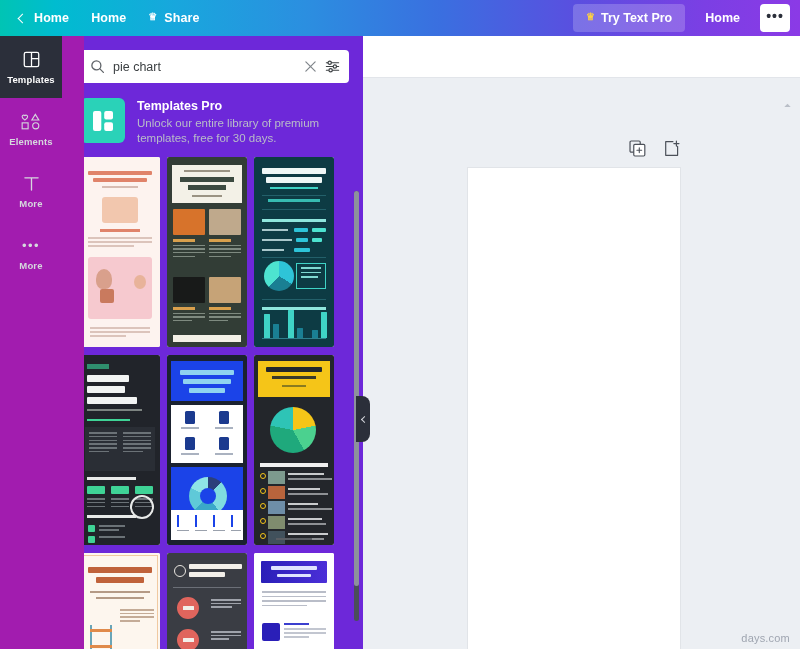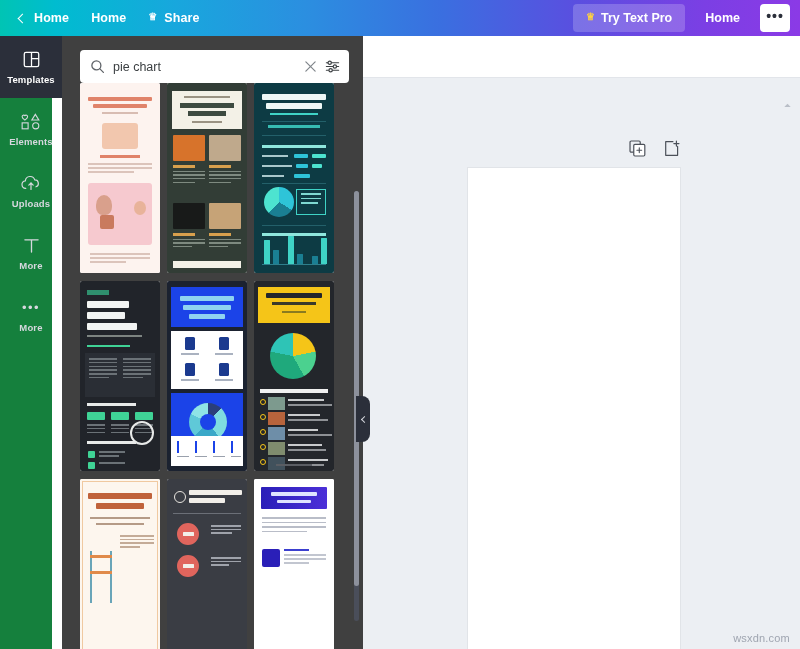--- a/index.html
+++ b/index.html
@@ -69,41 +69,41 @@
     background: #ffffff; color: #2b2f3a;
     display: flex; align-items: center; justify-content: center;
     cursor: pointer; font-size: 14px; letter-spacing: 1px;
     font-weight: bold; padding-bottom: 5px;
   }
   .dl-icon { width: 13px; height: 13px; display: block; }
 
   
   .rail {
     position: absolute; top: 36px; left: 0;
-    width: 52px; height: 613px;
-    background: #15803d;
+    width: 84px; height: 613px;
+    background: #a21caf;
     z-index: 15;
   }
   .rail-item {
     width: 62px; height: 62px;
     display: flex; flex-direction: column;
     align-items: center; justify-content: center;
     gap: 4px; cursor: pointer;
     color: #d6d8de;
   }
   .rail-item.active { background: #2b2f3a; color: #ffffff; }
   .rail-ico { height: 21px; display: flex; align-items: center; justify-content: center; }
   .rail-label { font-size: 9.5px; font-weight: bold; letter-spacing: .15px; }
   .rail-dots { font-size: 13px; letter-spacing: 1.5px; line-height: 1; }
 
   
   .panel {
     position: absolute; top: 36px; left: 62px;
     width: 301px; height: 613px;
-    background: #404040;
+    background: #6d28d9;
     z-index: 12;
     overflow: hidden;
   }
   .search-wrap { padding: 14px 14px 0 18px; }
   .search-box {
     height: 33px; background: #ffffff; border-radius: 4px;
     display: flex; align-items: center; padding: 0 9px 0 10px;
     gap: 8px;
   }
   .search-ico { flex: 0 0 auto; display:block; }
@@ -413,29 +413,20 @@
         <svg width="21" height="17" viewBox="0 0 24 20">
           <path d="M4.2 3.2c-1.2-1.4-3.2-.4-3.2 1.1 0 1.7 2.3 3.3 3.2 4 .9-.7 3.2-2.3 3.2-4 0-1.5-2-2.5-3.2-1.1z" fill="none" stroke="#d6d8de" stroke-width="1.3"></path>
           <path d="M16.5 1.6 L20.6 8.3 L12.4 8.3 Z" fill="none" stroke="#d6d8de" stroke-width="1.3"></path>
           <rect x="1" y="11.6" width="7" height="7" fill="none" stroke="#d6d8de" stroke-width="1.3"></rect>
           <circle cx="17" cy="15.1" r="3.6" fill="none" stroke="#d6d8de" stroke-width="1.3"></circle>
         </svg>
       </span>
       <span class="rail-label">Elements</span>
     </div>
 
-    <div class="rail-item">
-      <span class="rail-ico">
-        <svg width="20" height="17" viewBox="0 0 22 18">
-          <path d="M5.2 14.4a4.2 4.2 0 0 1-.4-8.37 5.3 5.3 0 0 1 10.34-1.0 3.9 3.9 0 0 1 1.3 7.6" fill="none" stroke="#d6d8de" stroke-width="1.3" stroke-linecap="round"></path>
-          <path d="M11 15.6V8.3M11 8.3l-2.4 2.5M11 8.3l2.4 2.5" fill="none" stroke="#d6d8de" stroke-width="1.3" stroke-linecap="round" stroke-linejoin="round"></path>
-        </svg>
-      </span>
-      <span class="rail-label">Uploads</span>
-    </div>
 
     <div class="rail-item">
       <span class="rail-ico">
         <svg width="17" height="17" viewBox="0 0 18 18">
           <path d="M2 3h14M9 3v13" stroke="#d6d8de" stroke-width="1.4" fill="none" stroke-linecap="round"></path>
         </svg>
       </span>
       <span class="rail-label">More</span>
     </div>
 
@@ -459,20 +450,33 @@
         </svg>
         <svg class="filter-ico" width="15" height="15" viewBox="0 0 16 16">
           <path d="M1.5 4h13M1.5 8h13M1.5 12h13" stroke="#3c4043" stroke-width="1.3" stroke-linecap="round"></path>
           <circle cx="5" cy="4" r="1.8" fill="#fff" stroke="#3c4043" stroke-width="1.3"></circle>
           <circle cx="10.5" cy="8" r="1.8" fill="#fff" stroke="#3c4043" stroke-width="1.3"></circle>
           <circle cx="6" cy="12" r="1.8" fill="#fff" stroke="#3c4043" stroke-width="1.3"></circle>
         </svg>
       </div>
     </div>
 
+    <div class="promo">
+      <div class="promo-thumb">
+        <svg width="24" height="24" viewBox="0 0 24 24">
+          <rect x="2" y="2" width="8.3" height="20" rx="2" fill="#ffffff"></rect>
+          <rect x="13.2" y="2" width="8.8" height="8.6" rx="2" fill="#ffffff"></rect>
+          <rect x="13.2" y="13.2" width="8.8" height="8.8" rx="2" fill="#ffffff"></rect>
+        </svg>
+      </div>
+      <div class="promo-text">
+        <div class="promo-title">Templates Pro</div>
+        <div class="promo-sub">Unlock our entire library of premium templates, free for 30 days.</div>
+      </div>
+    </div>
 
     <div class="grid">
 
       <div class="thumb" title="New We're Inviting Fresh Fido Facebook">
         <div class="t-inner t1">
           <div class="ttl"></div>
             <div class="ttl2"></div>
             <div class="sub"></div>
           <div class="ph1"></div>
             <div class="cap"></div>
@@ -806,17 +810,17 @@
           <path d="M12.1 9.2v5.6M9.3 12h5.6" stroke="#4b5059" stroke-width="1.3" stroke-linecap="round"></path>
         </svg>
         <svg class="page-tool" width="17" height="17" viewBox="0 0 20 20">
           <path d="M2 2h8.5M2 2v16h14V7.6" fill="none" stroke="#4b5059" stroke-width="1.4" stroke-linecap="round" stroke-linejoin="round"></path>
           <path d="M14.6 1.2v6M11.6 4.2h6" stroke="#4b5059" stroke-width="1.4" stroke-linecap="round"></path>
         </svg>
       </div>
 
       <div class="page"></div>
 
-      <div class="watermark">wsxdn.com</div>
+      <div class="watermark">days.com</div>
     </div>
   </div>
 
 </div>
 
 </body></html>

